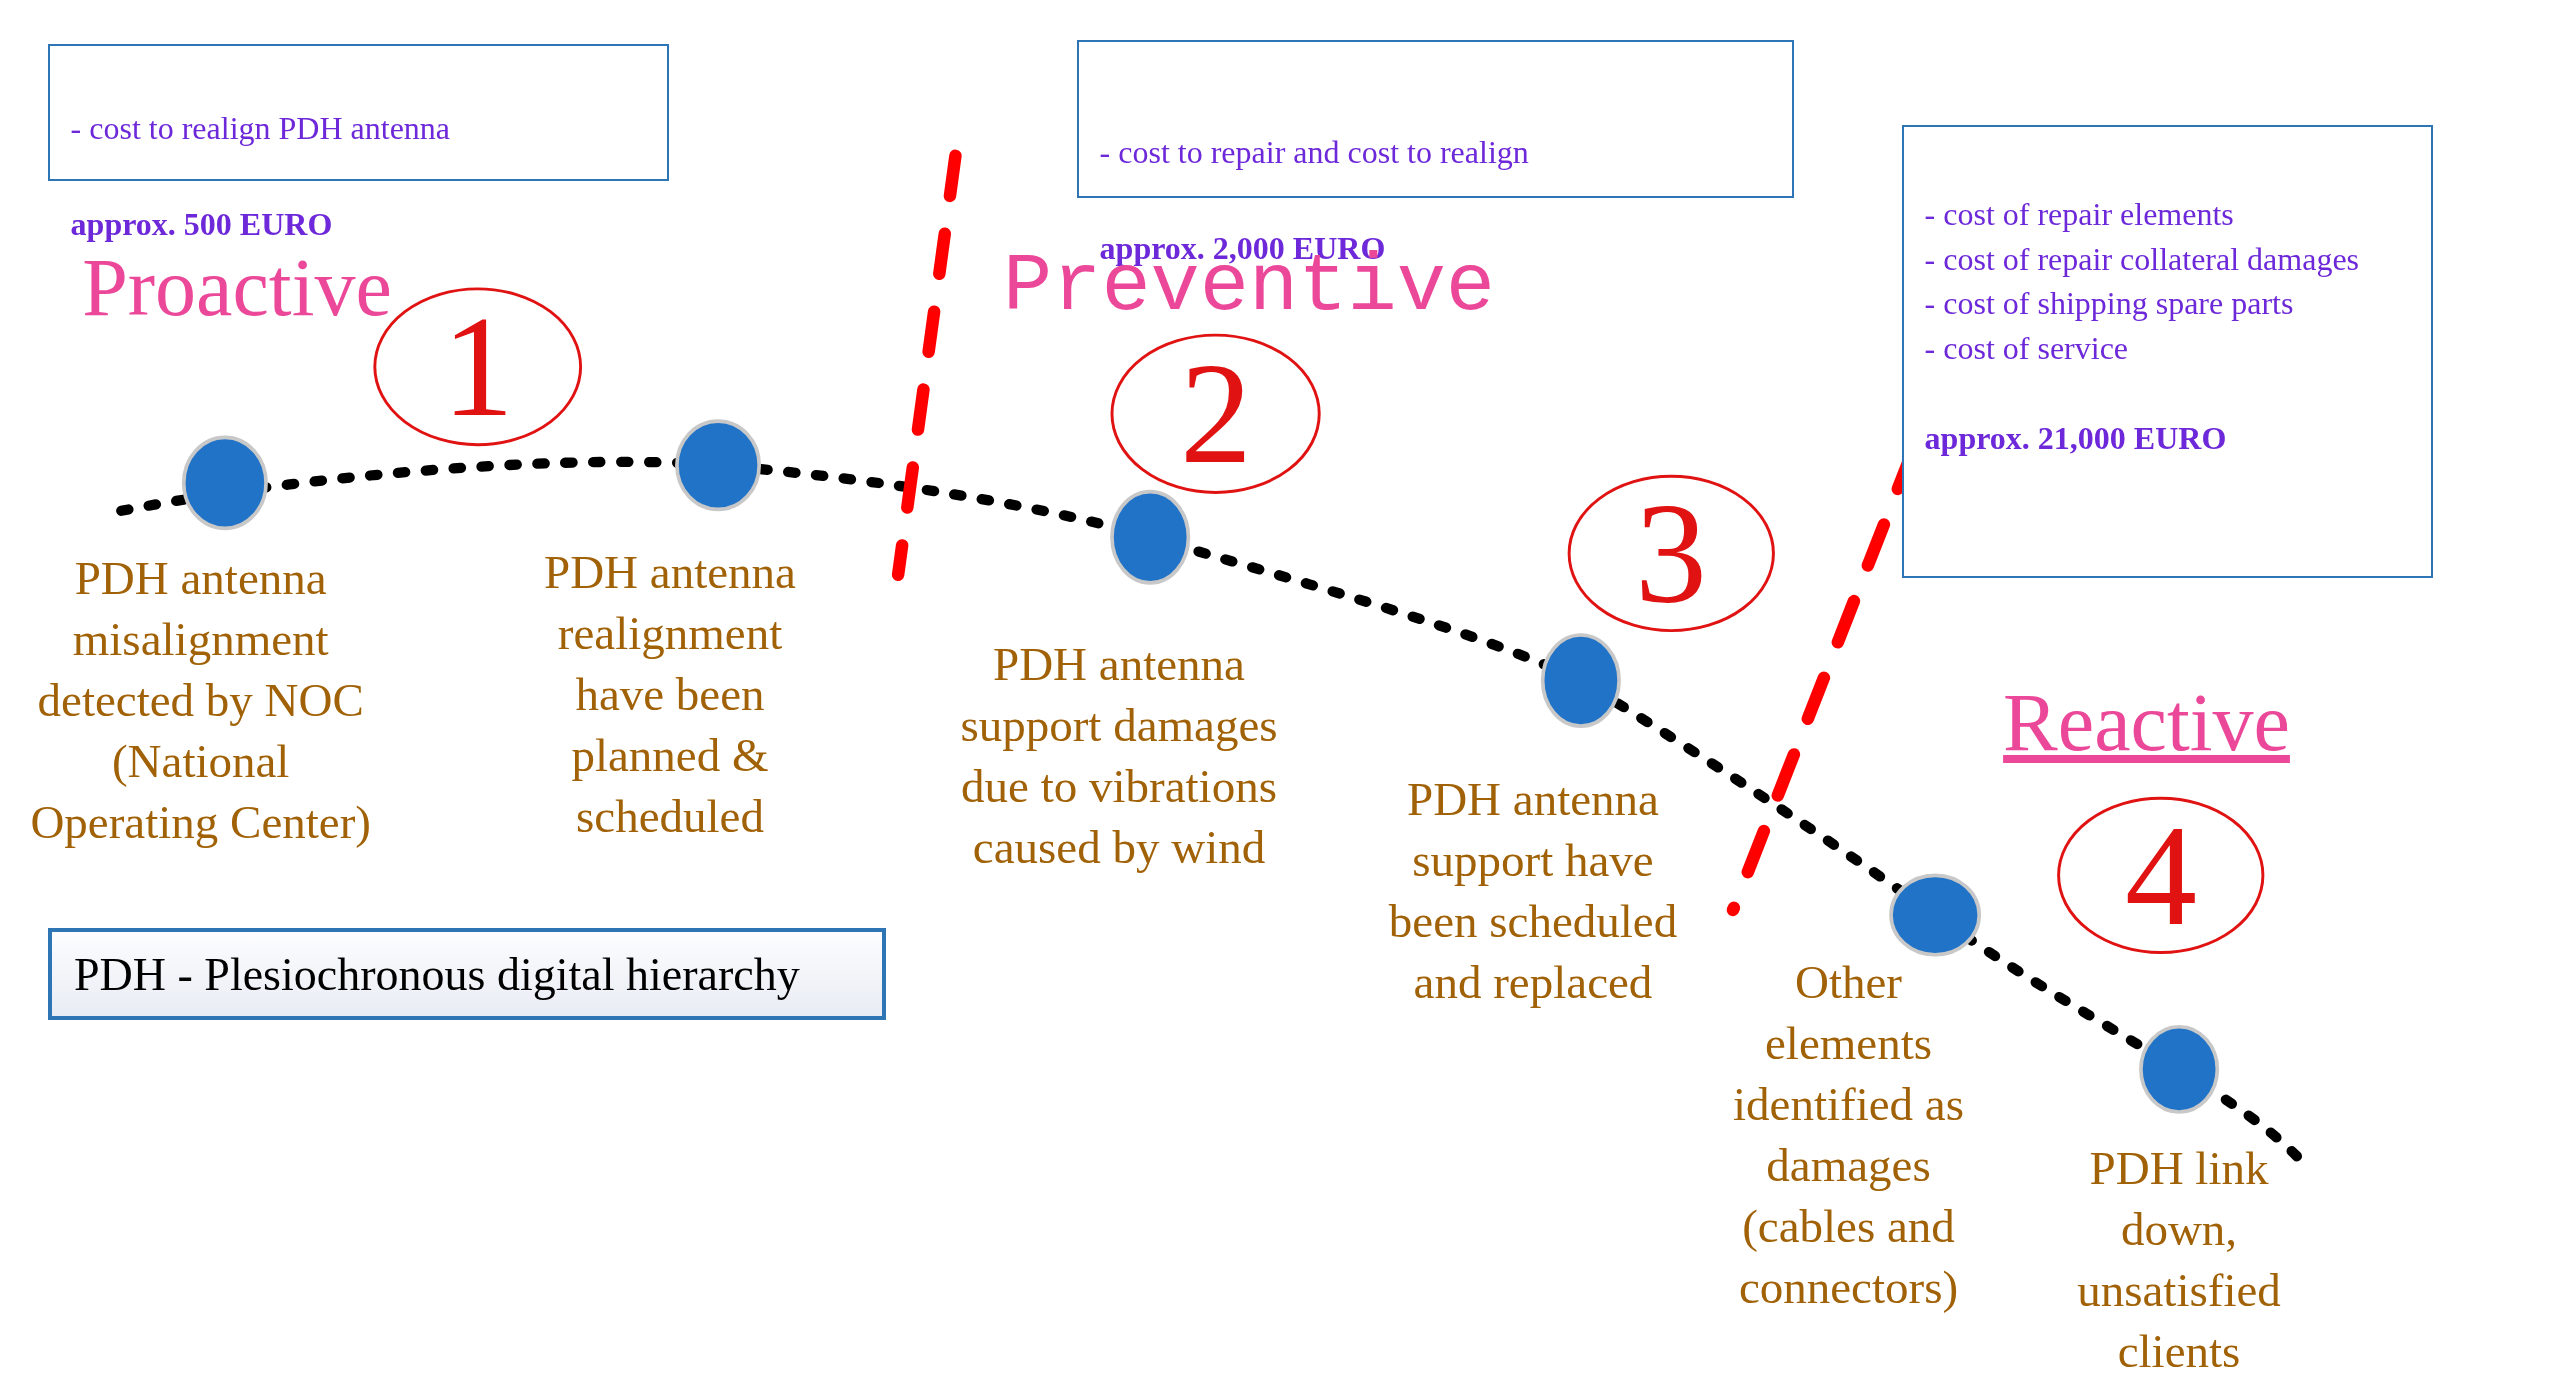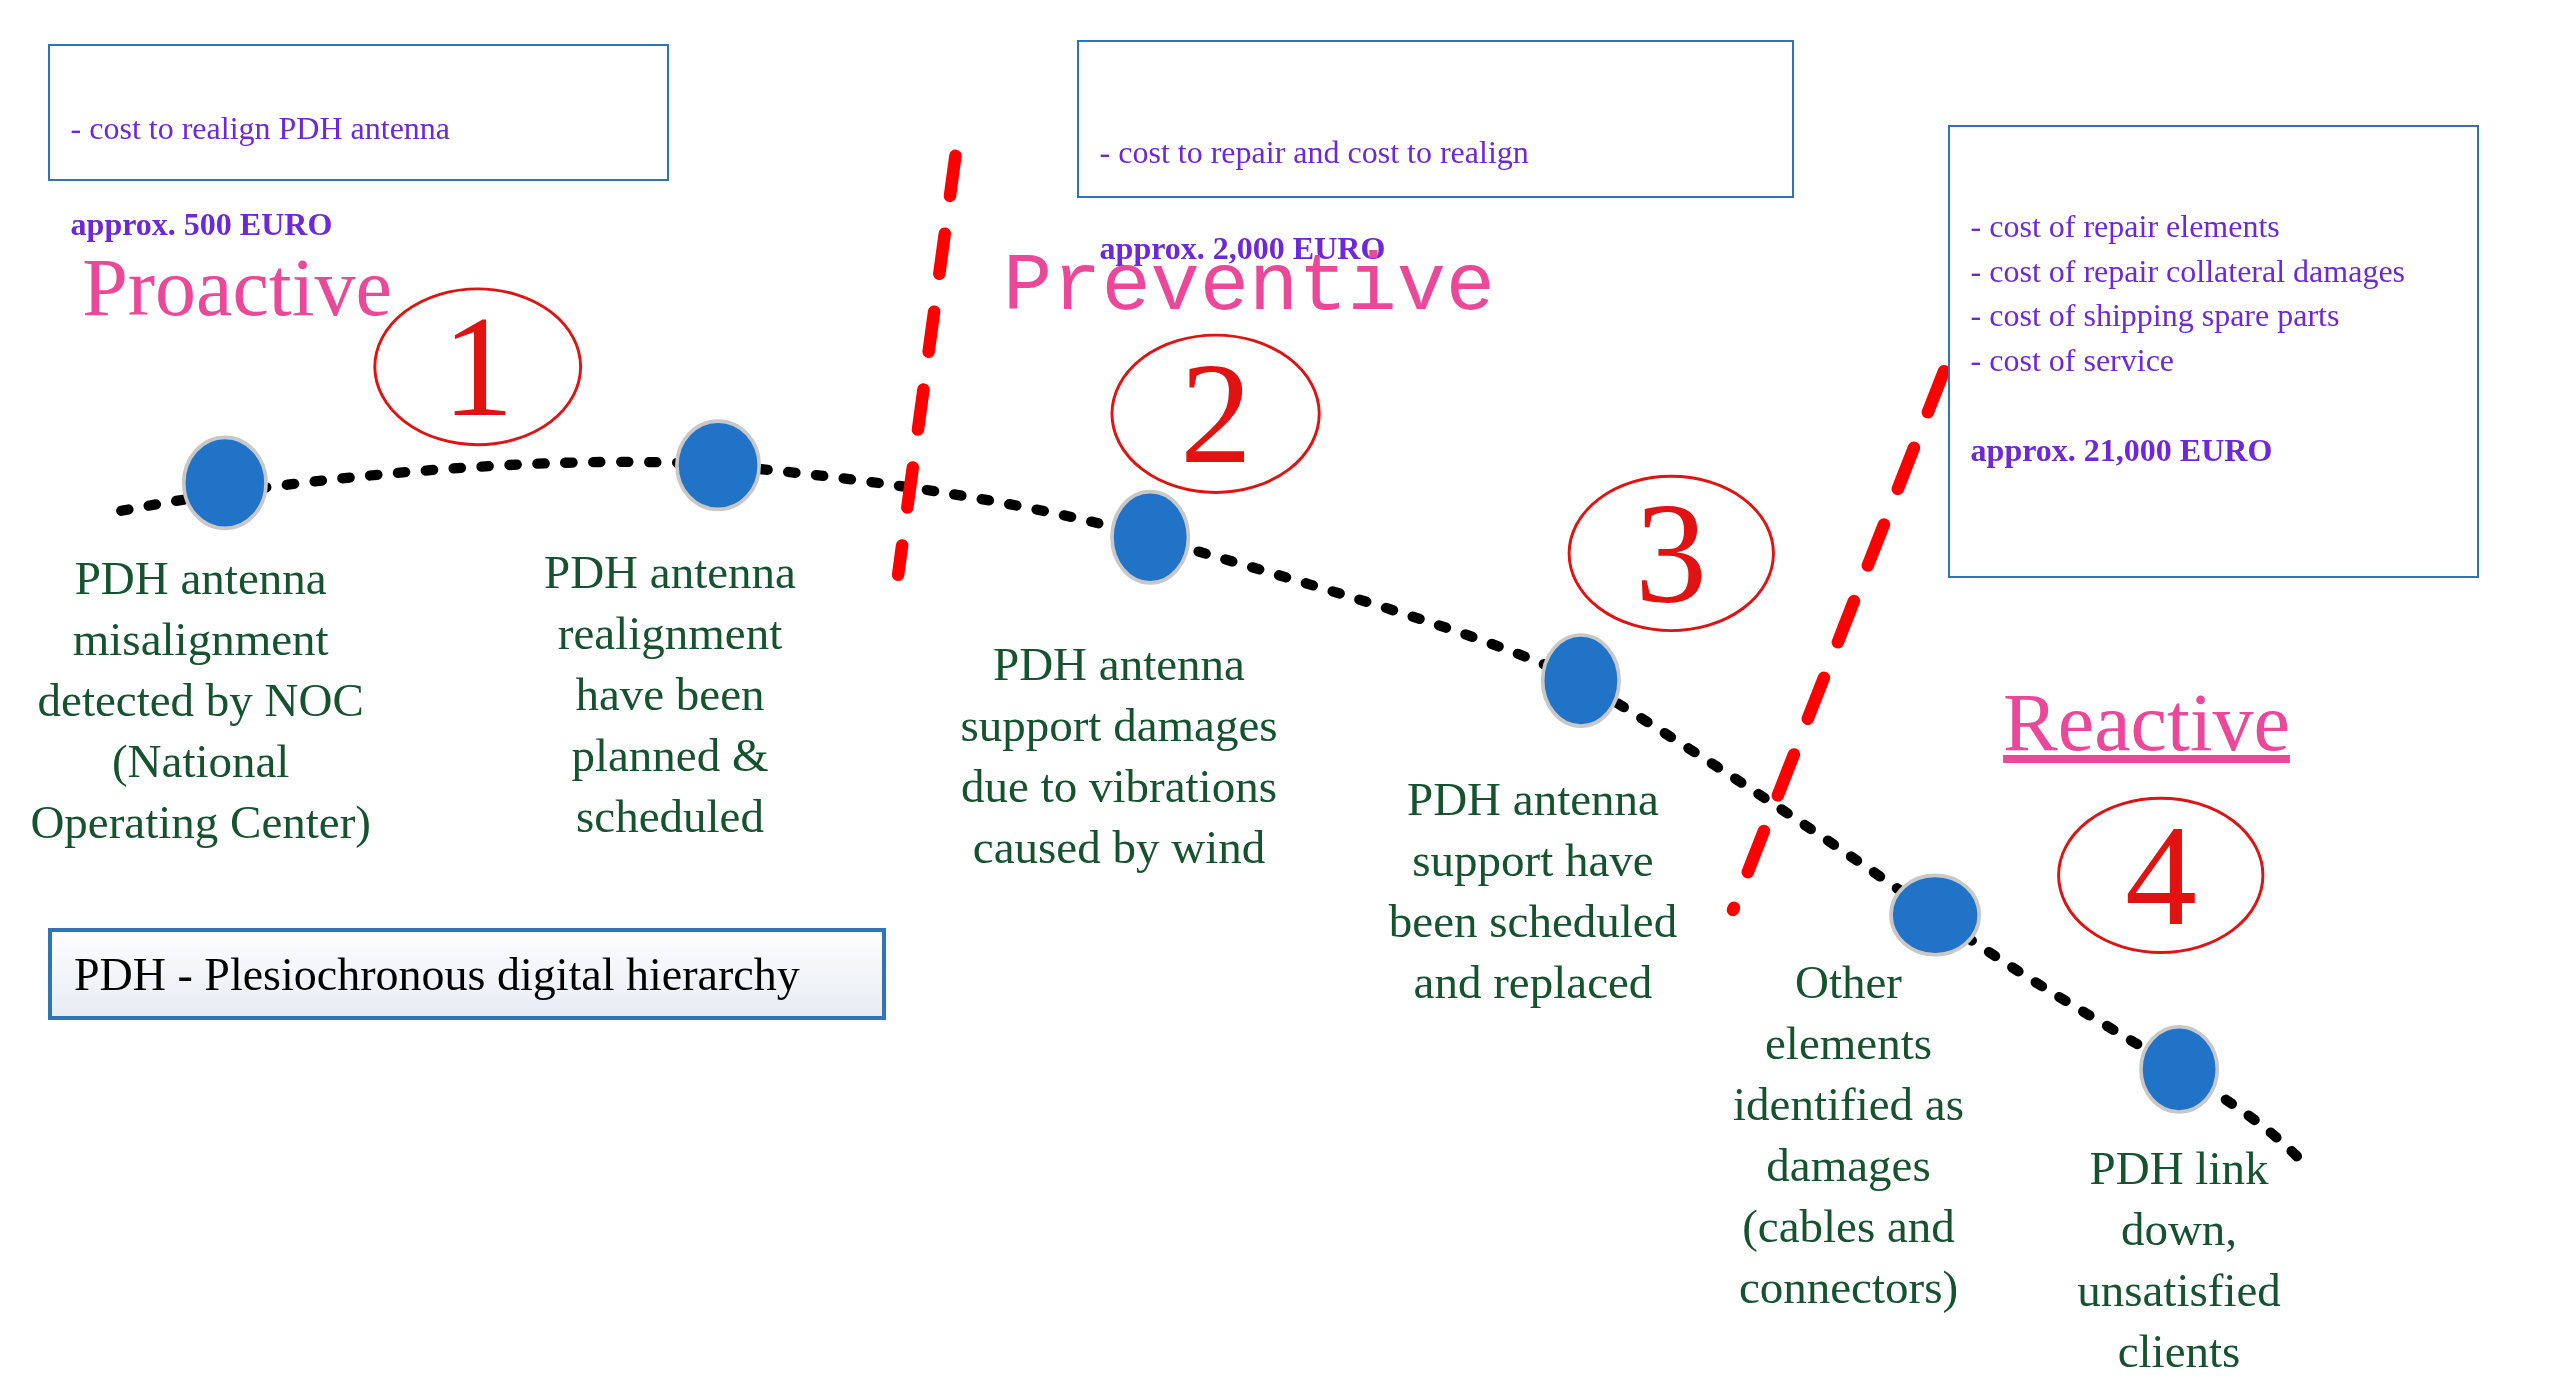--- a/index.html
+++ b/index.html
@@ -29,21 +29,21 @@
     color: #6d28d9;
     font-size: 32px;
     line-height: 1.5;
     box-sizing: border-box;
     padding: 10.3px 20.6px;
     white-space: pre-line;
   }
   .cost-box .amount { font-weight: bold; }
   #cost-box-1 { left: 48px;  top: 44px;  width: 621px;  height: 137px; }
   #cost-box-2 { left: 1077px; top: 40px; width: 717px;  height: 158px; padding-top: 38px; }
-  #cost-box-3 { left: 1948px; top: 125px; width: 531px; height: 453px; line-height: 1.4; padding-top: 32px; }
+  #cost-box-3 { left: 1902px; top: 125px; width: 531px; height: 453px; line-height: 1.4; padding-top: 20px; }
   
   .stage-label {
     position: absolute;
     color: #ec4899;
     font-size: 82px;
     line-height: 1.1;
     text-align: center;
     white-space: nowrap;
   }
   #stage-label-1 { left: 68px;   top: 243px; width: 338px; }
@@ -61,21 +61,21 @@
     width: 206px;
     height: 169px;
   }
   #stage-number-1 { left: 375px;  top: 282px; }
   #stage-number-2 { left: 1113px; top: 329px; }
   #stage-number-3 { left: 1568px; top: 469px; }
   #stage-number-4 { left: 2058px; top: 791px; }
   
   .event-text {
     position: absolute;
-    color: #14532d;
+    color: #a16207;
     font-size: 47px;
     line-height: 1.3;
     text-align: center;
     white-space: pre-line;
   }
   #event-text-1 { left: 2.2px;    top: 548px;  width: 397px; }
   #event-text-2 { left: 501px;  top: 542px;  width: 338px; }
   #event-text-3 { left: 913px; top: 634px;  width: 412px; }
   #event-text-4 { left: 1342px; top: 769px; width: 382px; }
   #event-text-5 { left: 1709px; top: 952px; width: 279px; }

